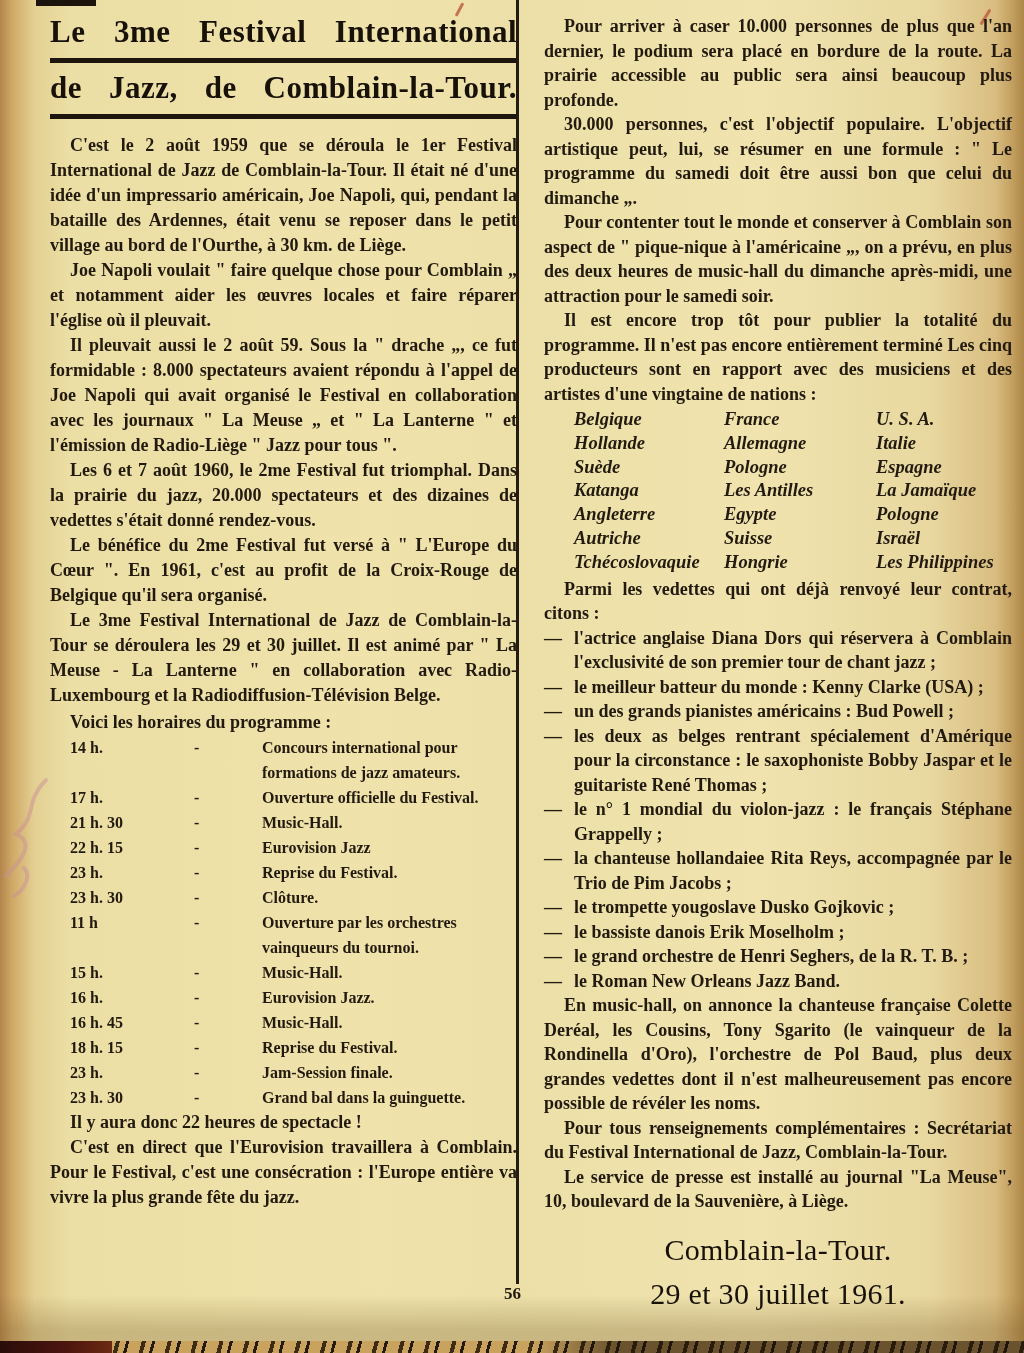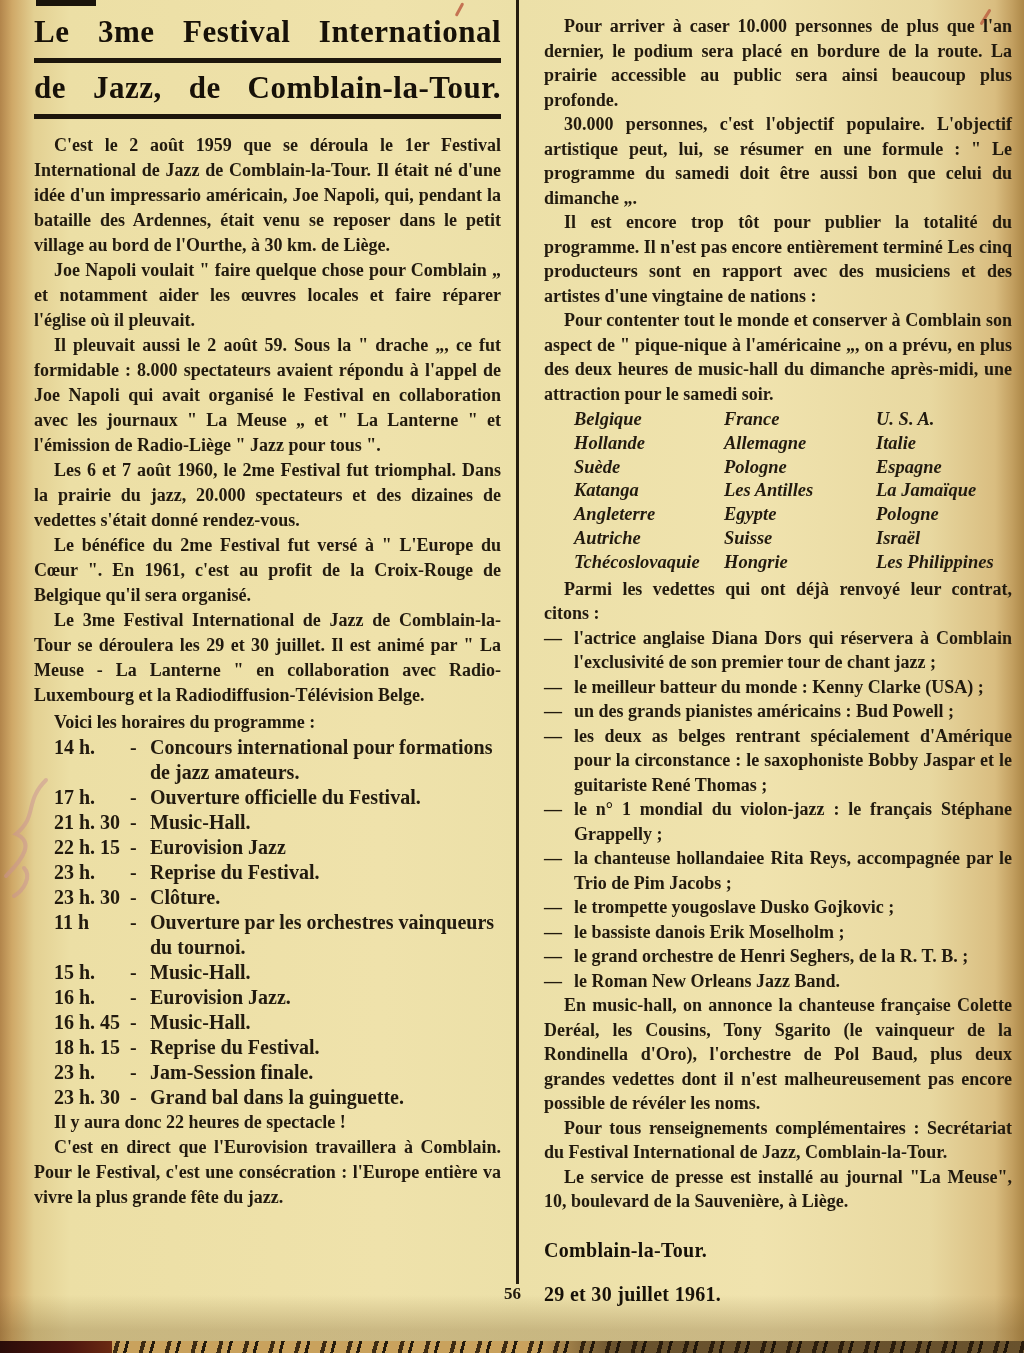--- a/index.html
+++ b/index.html
@@ -14,50 +14,50 @@
         #c3a061 1012px, #ad8848 1024px);
   }
   .divider { position:absolute; left:516px; top:0; width:3px; height:1284px; background:#241c10; }
   .topbar  { position:absolute; left:36px; top:0; width:60px; height:6px; background:#1a140c; }
   .tick    { position:absolute; width:3px; background:#b4452e; border-radius:2px; }
   .tick1   { left:458px; top:2px; height:15px; transform:rotate(28deg); opacity:.7; }
   .tick2   { left:984px; top:8px; height:18px; transform:rotate(32deg); opacity:.65; }
   .scribble{ position:absolute; left:-6px; top:772px; }
 
   .col { position:absolute; top:14px; }
-  .left-col  { left:34px;  width:467px; }
+  .left-col  { left:50px;  width:467px; }
   .right-col { left:544px; width:468px; }
 
   .title-block { margin-bottom:14px; }
   .title-line {
     font-weight:bold; font-size:31px; line-height:1.16; letter-spacing:.5px;
     text-align:justify; text-align-last:justify; color:#171108;
   }
   .rule { height:5px; background:#1d160c; margin:8px 0 7px; }
 
   .para { margin:0; text-indent:20px; text-align:justify; font-size:18px; line-height:25px; font-weight:600; }
   .right-col .para { line-height:24.5px; }
   .intro { margin-top:2px; }
 
   .day-heading { margin:6px 0 5px; font-size:18.5px; font-weight:bold; }
   .day-heading .u { border-bottom:2.5px solid #221a0e; padding-bottom:1px; }
 
-  .srow  { display:flex; padding-left:20px; font-size:20px; line-height:25px; font-weight:600; }
+  .srow  { display:flex; padding-left:20px; font-size:16px; line-height:25px; font-weight:600;gap:48px; }
   .stime { flex:0 0 76px; }
   .sdash { flex:0 0 20px; }
   .sdesc { flex:1; }
 
   .countries { margin:2px 0 2px 30px; display:grid; grid-template-columns:150px 152px 1fr;
                font-size:18.5px; line-height:23.8px; font-weight:600;font-style:italic; }
 
   .ved { display:flex; font-size:18px; line-height:24.5px; font-weight:600; }
   .vd  { flex:0 0 30px; }
   .vt  { flex:1; text-align:justify; }
 
-  .closing { margin-top:14px; font-weight:bold; font-size:20px;
+  .closing { margin-top:14px; text-align:center; font-weight:normal; font-size:30px;
              line-height:44px; letter-spacing:.3px; color:#171108; }
 
   .page-number { position:absolute; left:504px; top:1284px; font-size:17px; font-weight:600; }
 
   .strip { position:absolute; left:0; right:0; bottom:0; height:12px; }
   .strip-tan { position:absolute; top:0; bottom:0; left:0; right:0;
     background:
       linear-gradient(90deg, rgba(20,12,5,0) 0 52%, rgba(26,16,6,.55) 60% 100%),
       repeating-linear-gradient(105deg, #c9a25d 0 12px, #3c2a12 12px 16px, #c9a25d 16px 22px, #241a0c 22px 25px);
   }
@@ -163,22 +163,22 @@
       <span class="sdesc">Grand bal dans la guinguette.</span>
     </div>
 
     <p class="para">Il y aura donc 22 heures de spectacle !</p>
     <p class="para">C'est en direct que l'Eurovision travaillera à Comblain. Pour le Festival, c'est une consécration : l'Europe entière va vivre la plus grande fête du jazz.</p>
   </div>
 
   <div class="col right-col">
     <p class="para">Pour arriver à caser 10.000 personnes de plus que l'an dernier, le podium sera placé en bordure de la route. La prairie accessible au public sera ainsi beaucoup plus profonde.</p>
     <p class="para">30.000 personnes, c'est l'objectif populaire. L'objectif artistique peut, lui, se résumer en une formule : " Le programme du samedi doit être aussi bon que celui du dimanche „.</p>
+    <p class="para">Pour contenter tout le monde et conserver à Comblain son aspect de " pique-nique à l'américaine „, on a prévu, en plus des deux heures de music-hall du dimanche après-midi, une attraction pour le samedi soir.</p>
     <p class="para">Il est encore trop tôt pour publier la totalité du programme. Il n'est pas encore entièrement terminé Les cinq producteurs sont en rapport avec des musiciens et des artistes d'une vingtaine de nations :</p>
-    <p class="para">Pour contenter tout le monde et conserver à Comblain son aspect de " pique-nique à l'américaine „, on a prévu, en plus des deux heures de music-hall du dimanche après-midi, une attraction pour le samedi soir.</p>
 
     <div class="countries">
       <span class="ccell">Belgique</span>
       <span class="ccell">France</span>
       <span class="ccell">U. S. A.</span>
       <span class="ccell">Hollande</span>
       <span class="ccell">Allemagne</span>
       <span class="ccell">Italie</span>
       <span class="ccell">Suède</span>
       <span class="ccell">Pologne</span>

